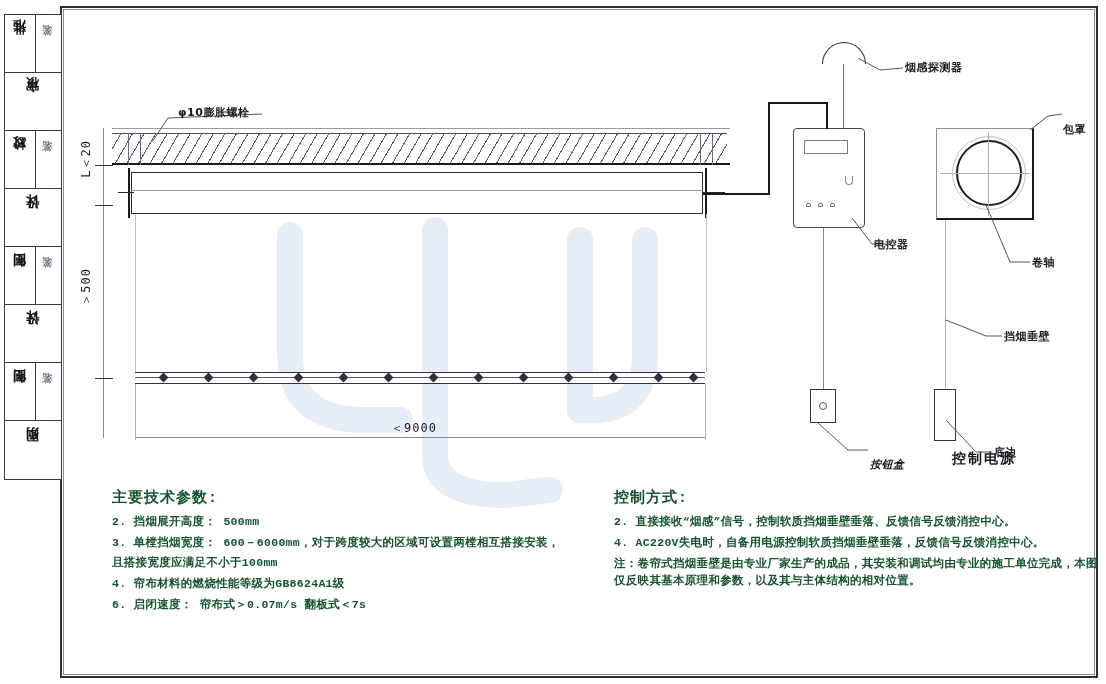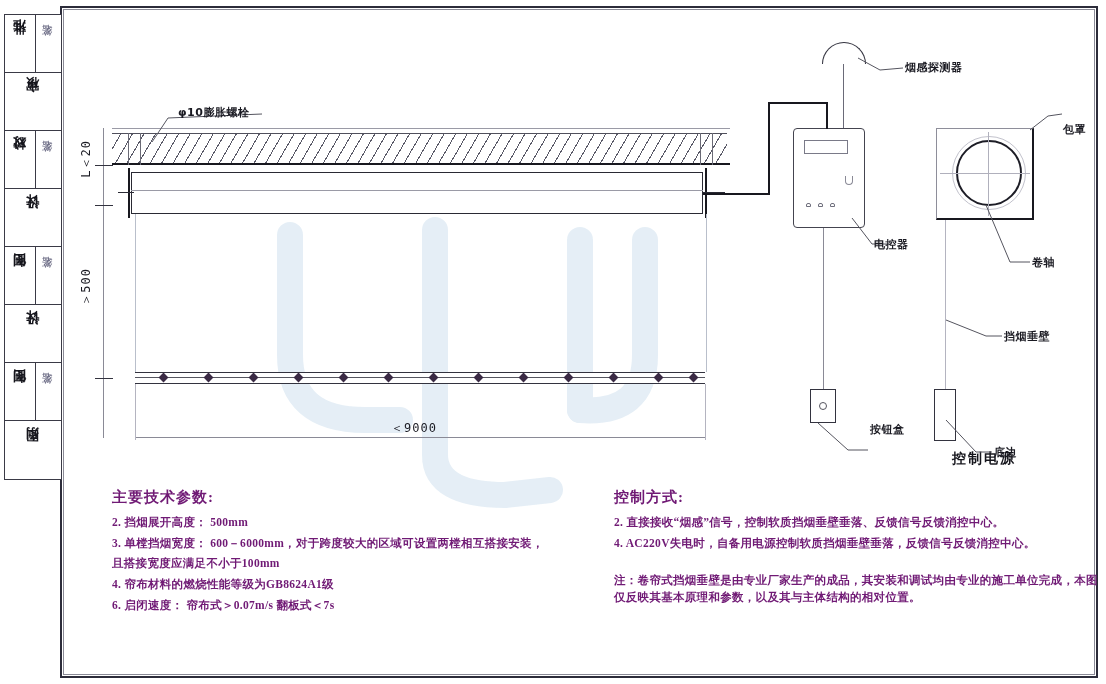--- a/index.html
+++ b/index.html
@@ -90,26 +90,26 @@
   .sec-circle-ghost{position:absolute;left:952px;top:136px;width:74px;height:74px;
       border:1px solid #c2c2cc;border-radius:50%;box-sizing:border-box;}
   .sec-cl{position:absolute;background:#b0b0bc;}
   .sec-bottombar{position:absolute;left:934px;top:389px;width:22px;height:52px;
       border:1.2px solid #33333f;box-sizing:border-box;background:#fff;}
 
   
   .leaders{position:absolute;left:0;top:0;width:1106px;height:684px;pointer-events:none;}
 
   
-  .notes{position:absolute;font-family:Liberation Serif, serif;color:#701a75;}
+  .notes{position:absolute;font-family:Liberation Mono, monospace;color:#14532d;}
   .notes h4{margin:0 0 7px 0;font-size:15px;font-weight:700;letter-spacing:1px;}
   .notes p{margin:0 0 4px 0;font-size:11.5px;line-height:1.45;letter-spacing:.3px;font-weight:600;}
   #params{left:112px;top:488px;width:495px;}
   #control{left:614px;top:488px;width:485px;}
-  #control .note-final{margin-top:21px;}
+  #control .note-final{margin-top:5px;}
   .sec-title{position:absolute;left:952px;top:450px;font-size:14px;font-weight:700;
       font-family:"DejaVu Sans",sans-serif;color:#15151c;letter-spacing:2px;}
 </style>
 </head>
 <body>
 
 <div id="page">
 
   <div class="frame-outer"></div>
   <div class="frame-inner"></div>
@@ -261,21 +261,21 @@
       <path d="M1030 130 L1048 116 L1062 114"></path>
       <path d="M986 205 L1010 262 L1030 262"></path>
       <path d="M946 320 L986 336 L1002 336"></path>
       <path d="M946 420 L976 452 L992 452"></path>
     </g>
   </svg>
 
   <div class="lbl" style="left:178px;top:105px;">φ10膨胀螺栓</div>
   <div class="lbl" style="left:905px;top:60px;">烟感探测器</div>
   <div class="lbl" style="left:846px;top:237px;margin-left:28px;">电控器</div>
-  <div class="lbl" style="left:870px;top:422px;">按钮盒</div>
+  <div class="lbl" style="left:870px;top:457px;font-style:italic;">按钮盒</div>
   <div class="lbl" style="left:1063px;top:122px;">包罩</div>
   <div class="lbl" style="left:1032px;top:255px;">卷轴</div>
   <div class="lbl" style="left:1004px;top:329px;">挡烟垂壁</div>
   <div class="lbl" style="left:994px;top:445px;">底边</div>
 
   <div class="notes" id="params">
     <h4>主要技术参数:</h4>
     <p>2. 挡烟展开高度：  500mm</p>
     <p>3. 单樘挡烟宽度：  600－6000mm，对于跨度较大的区域可设置两樘相互搭接安装，</p>
     <p>且搭接宽度应满足不小于100mm</p>

